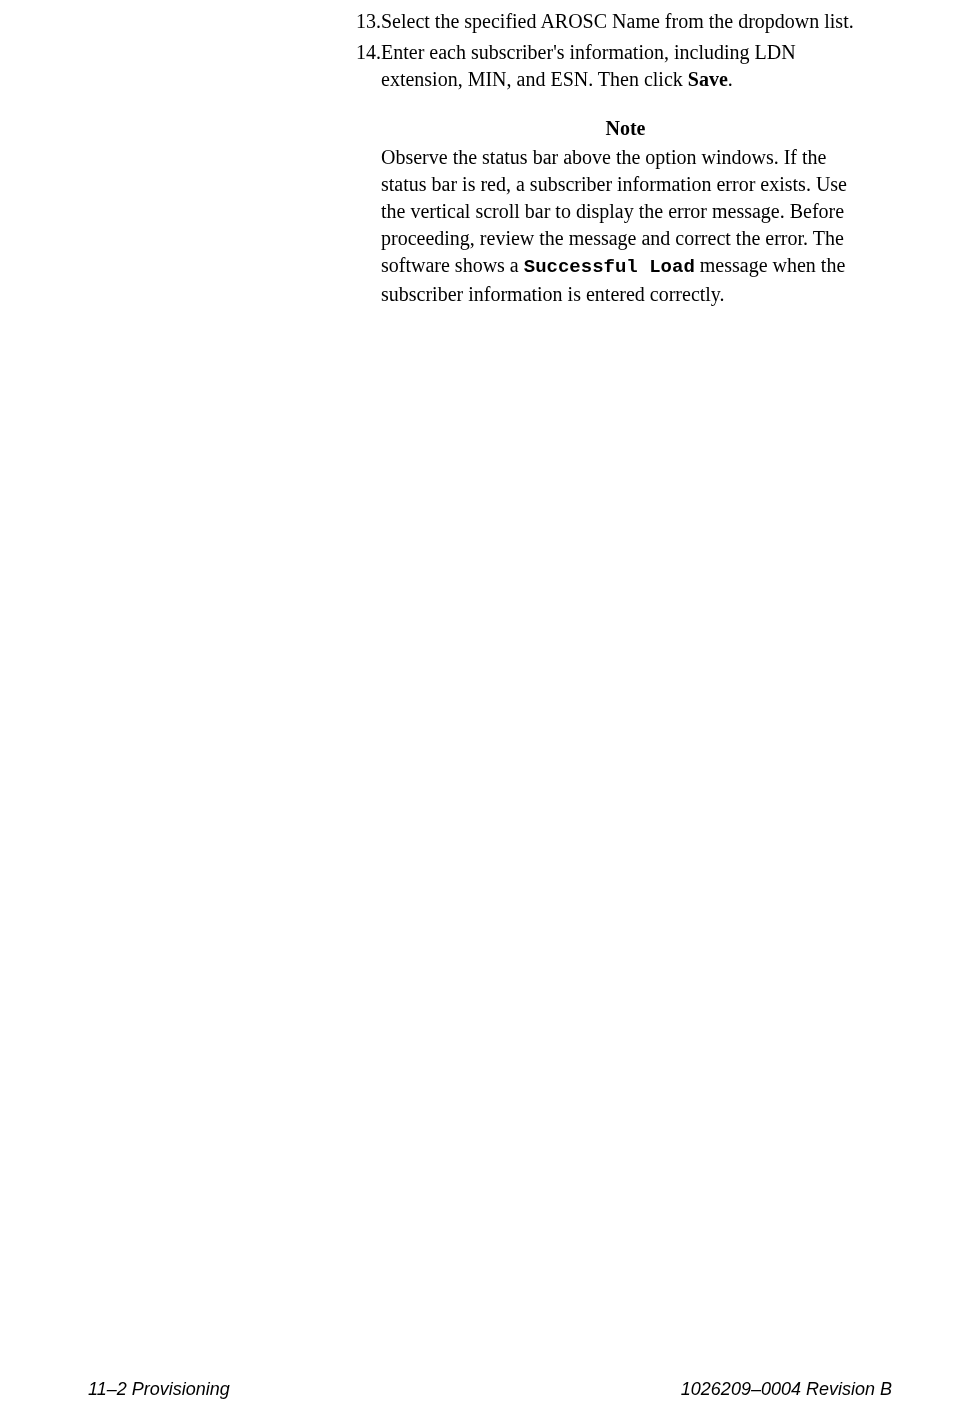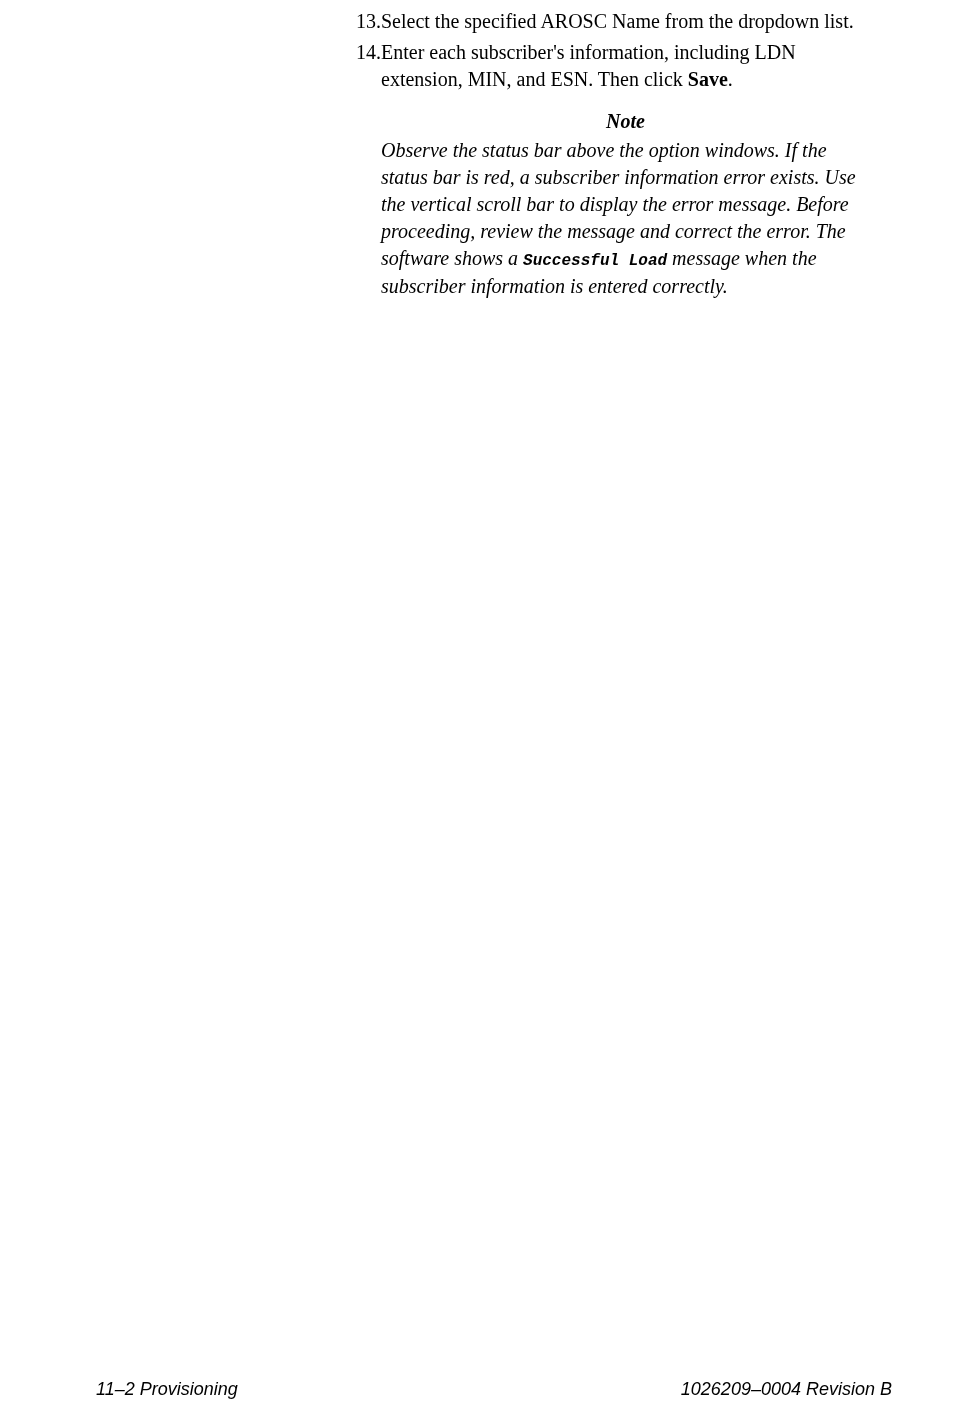--- a/index.html
+++ b/index.html
@@ -31,41 +31,40 @@
       text-align: right;
     }
     .list-text {
       flex: 1;
     }
     .bold {
       font-weight: bold;
       text-align: center;
     }
     .note-section {
-      margin-top: 17px;
+      margin-top: 24px;
       padding-left: 56px;
-      font-style: italic;
     }
     .note-heading {
       text-align: center;
       font-weight: bold;
       margin-bottom: 4px;
     }
     .note-body {
       line-height: 1.35;
     }
     .mono {
       font-family: 'Courier New', Courier, monospace;
       font-weight: bold;
-      font-size: 16px;
+      font-size: 19px;
     }
     .footer {
       position: absolute;
       bottom: 28px;
-      left: 8px;
+      left: 0;
       right: 0;
       display: flex;
       justify-content: space-between;
       padding-left: 88px;
       padding-right: 88px;
       font-family: Arial, Helvetica, sans-serif;
       font-style: italic;
       font-size: 18px;
       color: #000000;
       margin-top: 8px;

